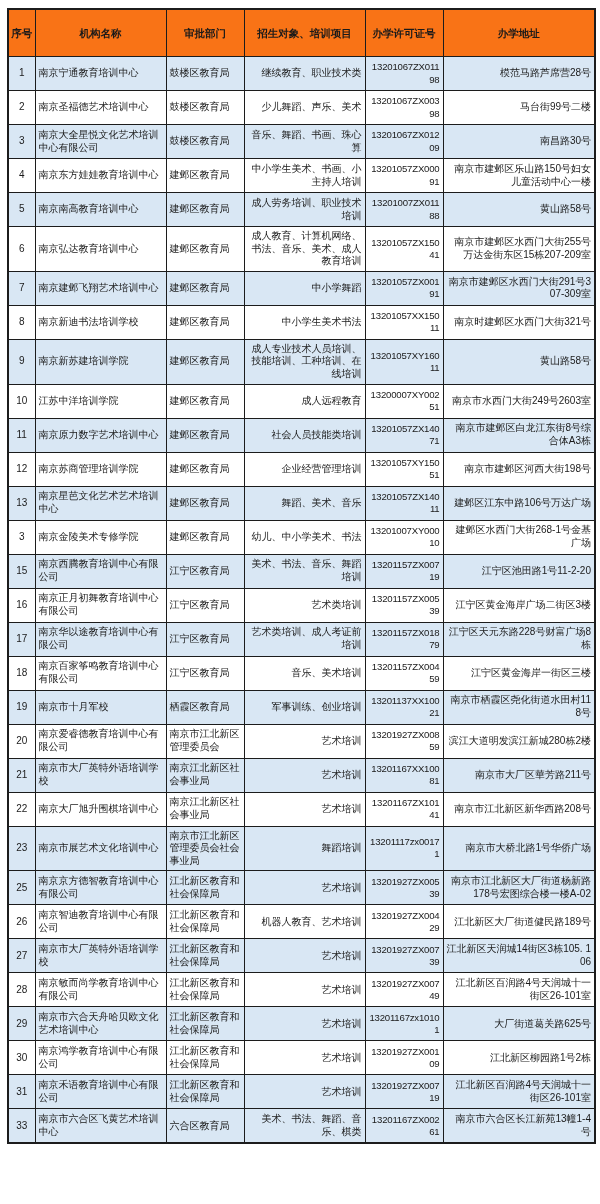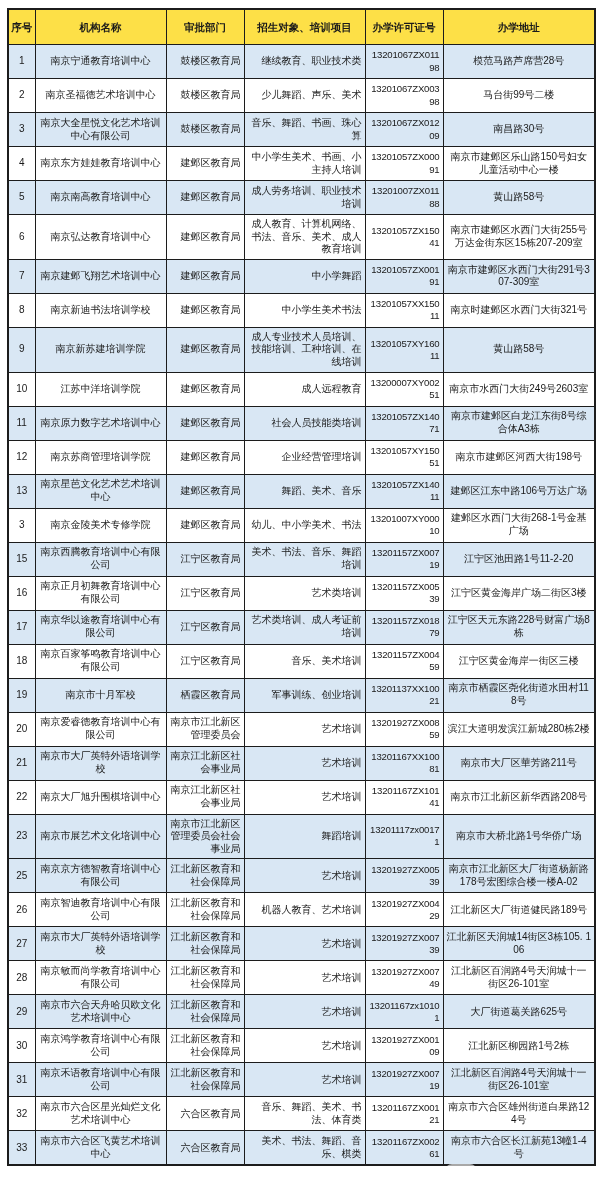--- a/index.html
+++ b/index.html
@@ -1,29 +1,29 @@
 <!DOCTYPE html>
 <html><head>
 <meta charset="utf-8">
 <style>
   html,body{margin:0;padding:0;background:#ffffff;}
   body{font-family:"Liberation Sans","DejaVu Sans",sans-serif;color:#1a1a1a;}
   .page{position:relative;width:600px;height:1204px;background:#ffffff;overflow:hidden;}
   table.inst{border-collapse:collapse;table-layout:fixed;width:587px;margin:8px 0 0 7px;border:2px solid #1c1c1c;}
   th,td{border:1.5px solid #1c1c1c;vertical-align:middle;overflow:hidden;word-break:break-all;}
-  thead th{background:#fde047;font-weight:bold;font-size:10.5px;text-align:center;height:30px;padding:2px 2px;line-height:1.2;}
+  thead th{background:#f97316;font-weight:bold;font-size:10.5px;text-align:center;height:30px;padding:8px 2px;line-height:1.2;}
   tbody td{font-size:10px;line-height:1.26;height:27px;padding:3px 3px;}
   tr.stripe td{background:#d9e7f4;}
   tr.plain td{background:#ffffff;}
   td.c-no{text-align:center;width:27px;}
-  td.c-name{text-align:center;}
-  td.c-dept{text-align:right;margin-left:24px;}
+  td.c-name{text-align:left;}
+  td.c-dept{text-align:left;margin-left:24px;}
   td.c-proj{text-align:right;}
   td.c-lic{text-align:right;font-size:9.6px;letter-spacing:-0.2px;}
-  td.c-addr{text-align:center;}
+  td.c-addr{text-align:right;}
   .watermark{position:absolute;right:5px;bottom:8px;display:flex;align-items:center;gap:6px;color:rgba(255,255,255,0.62);pointer-events:none;}
   .wm-logo{width:26px;height:26px;border:3px solid rgba(255,255,255,0.62);border-radius:7px;display:flex;align-items:center;justify-content:center;font-size:14px;font-weight:bold;color:rgba(255,255,255,0.62);}
   .wm-text{font-size:25px;font-weight:bold;letter-spacing:3px;}
 </style>
 </head>
 <body>
 
 <div class="page">
   <table class="inst">
     <colgroup>
@@ -278,28 +278,20 @@
     <td class="c-addr">江北新区柳园路1号2栋</td>
   </tr>
         <tr class="stripe">
     <td class="c-no">31</td>
     <td class="c-name">南京禾语教育培训中心有限公司</td>
     <td class="c-dept">江北新区教育和社会保障局</td>
     <td class="c-proj">艺术培训</td>
     <td class="c-lic">13201927ZX00719</td>
     <td class="c-addr">江北新区百润路4号天润城十一街区26-101室</td>
   </tr>
-        <tr class="plain">
-    <td class="c-no">32</td>
-    <td class="c-name">南京市六合区星光灿烂文化艺术培训中心</td>
-    <td class="c-dept">六合区教育局</td>
-    <td class="c-proj">音乐、舞蹈、美术、书法、体育类</td>
-    <td class="c-lic">13201167ZX00121</td>
-    <td class="c-addr">南京市六合区雄州街道白果路124号</td>
-  </tr>
         <tr class="stripe">
     <td class="c-no">33</td>
     <td class="c-name">南京市六合区飞黄艺术培训中心</td>
     <td class="c-dept">六合区教育局</td>
     <td class="c-proj">美术、书法、舞蹈、音乐、棋类</td>
     <td class="c-lic">13201167ZX00261</td>
     <td class="c-addr">南京市六合区长江新苑13幢1-4号</td>
   </tr>
       </tbody>
   </table>

